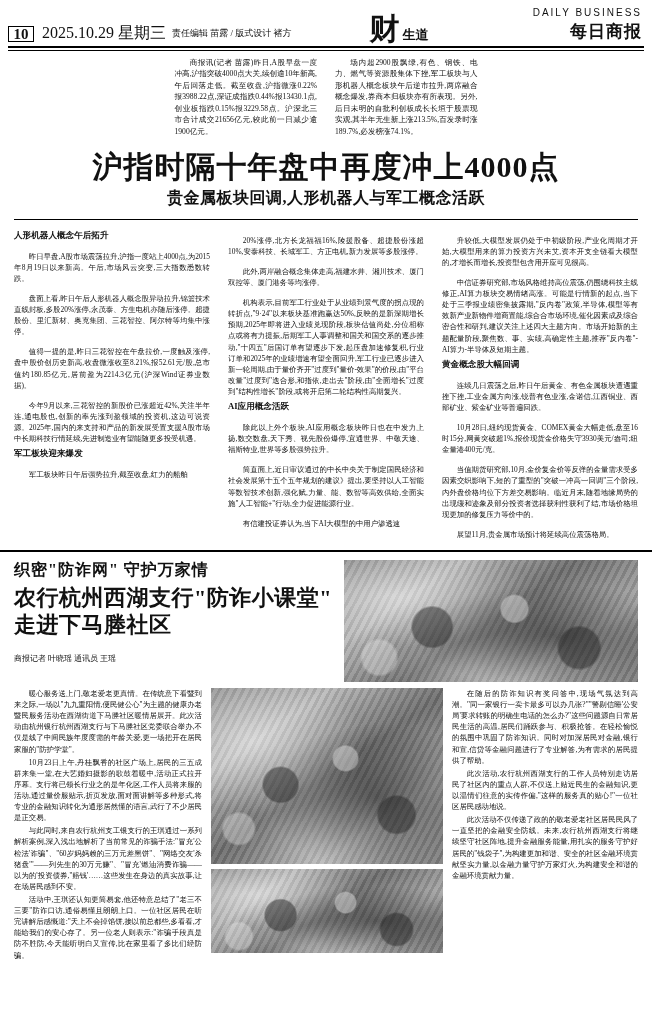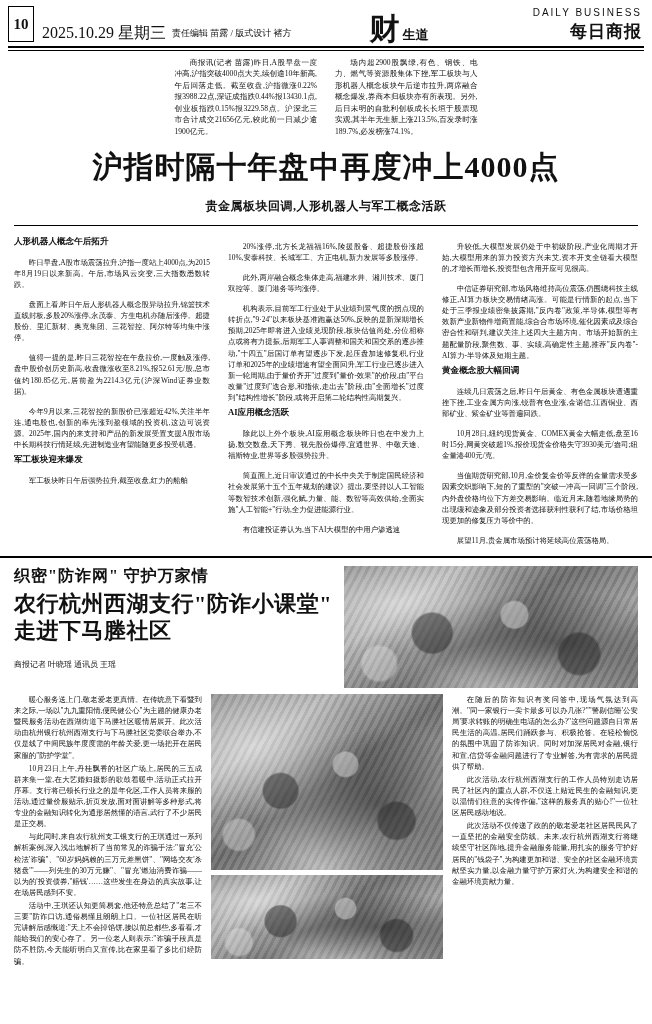--- a/index.html
+++ b/index.html
@@ -21,21 +21,21 @@
   }
 
   
   .masthead {
     display: flex;
     align-items: flex-end;
     padding: 6px 10px 2px 8px;
     height: 46px;
   }
   .page-num {
-    width: 26px; height: 36px;
+    width: 26px; height: 16px;
     border: 1.5px solid #000;
     display: flex; align-items: center; justify-content: center;
     font-size: 15px; font-weight: bold;
     font-family: "Liberation Serif", serif;
     margin-right: 8px;
     margin-bottom: 2px;
   }
   .mh-date {
     font-size: 16px;
     margin-right: 6px;
@@ -125,23 +125,23 @@
     padding: 10px 10px 4px 10px;
   }
   .headline-main {
     font-size: 30px;
     font-weight: bold;
     letter-spacing: 1px;
     font-family: "Liberation Serif", "DejaVu Serif", serif;
     line-height: 1.15;
   }
   .headline-sub {
-    font-size: 12px;
-    font-weight: bold;
-    margin-top: 13px;
+    font-size: 16px;
+    font-weight: bold;
+    margin-top: 3px;
     letter-spacing: 0.5px;
   }
   .hl-rule {
     border: 0;
     border-top: 1px solid #000;
     margin: 6px 14px 0 14px;
   }
 
   
   .cols {

